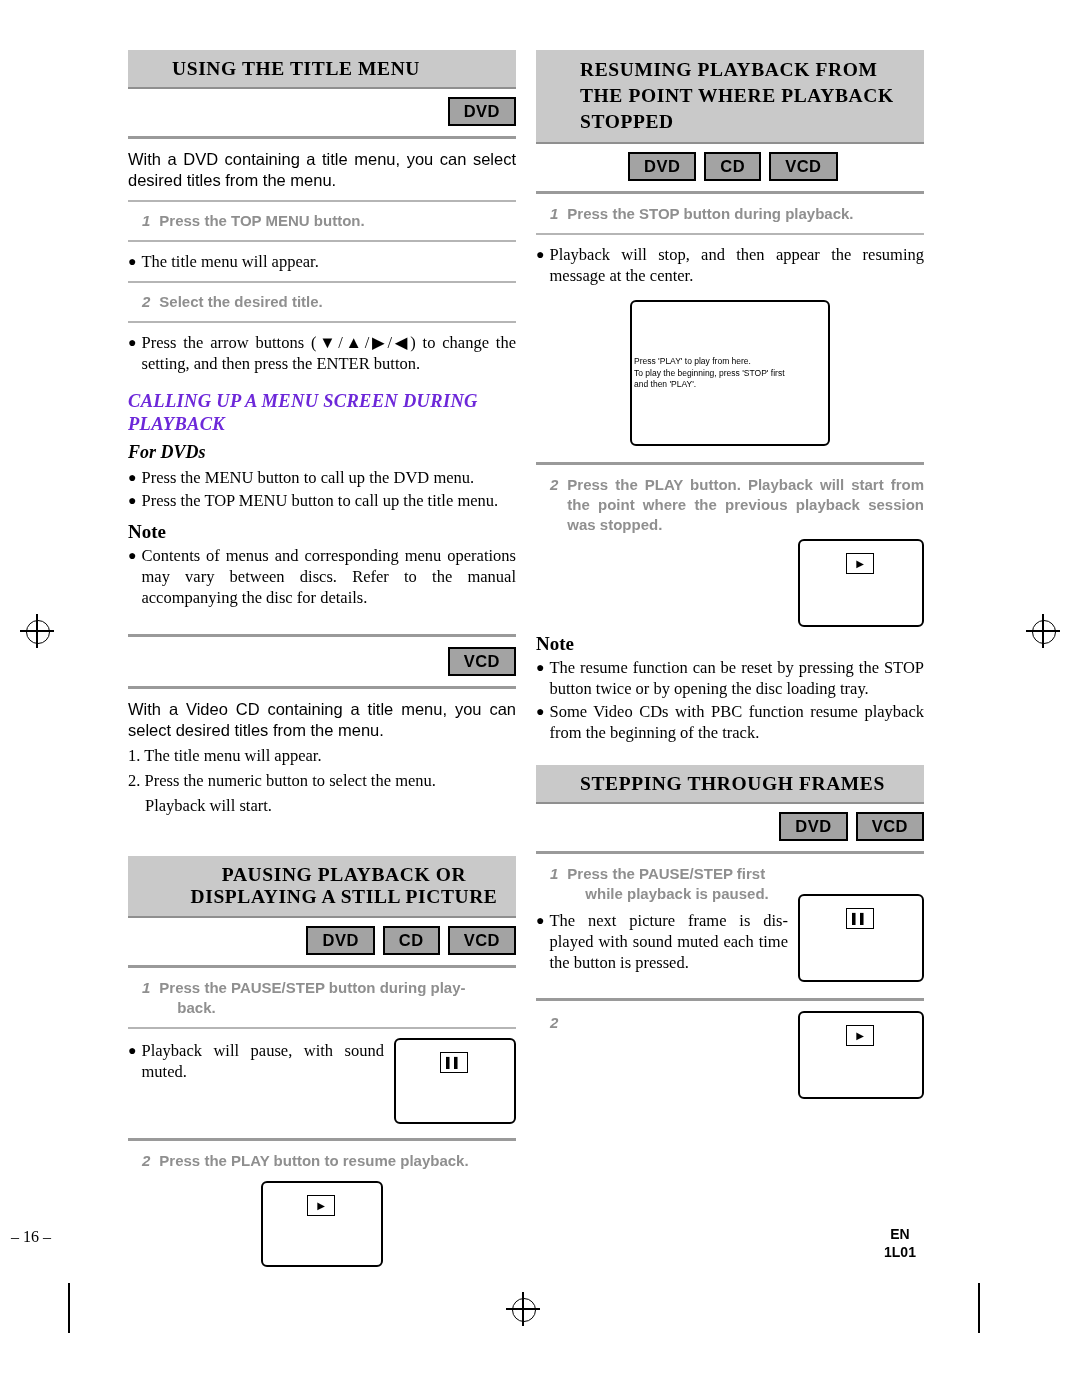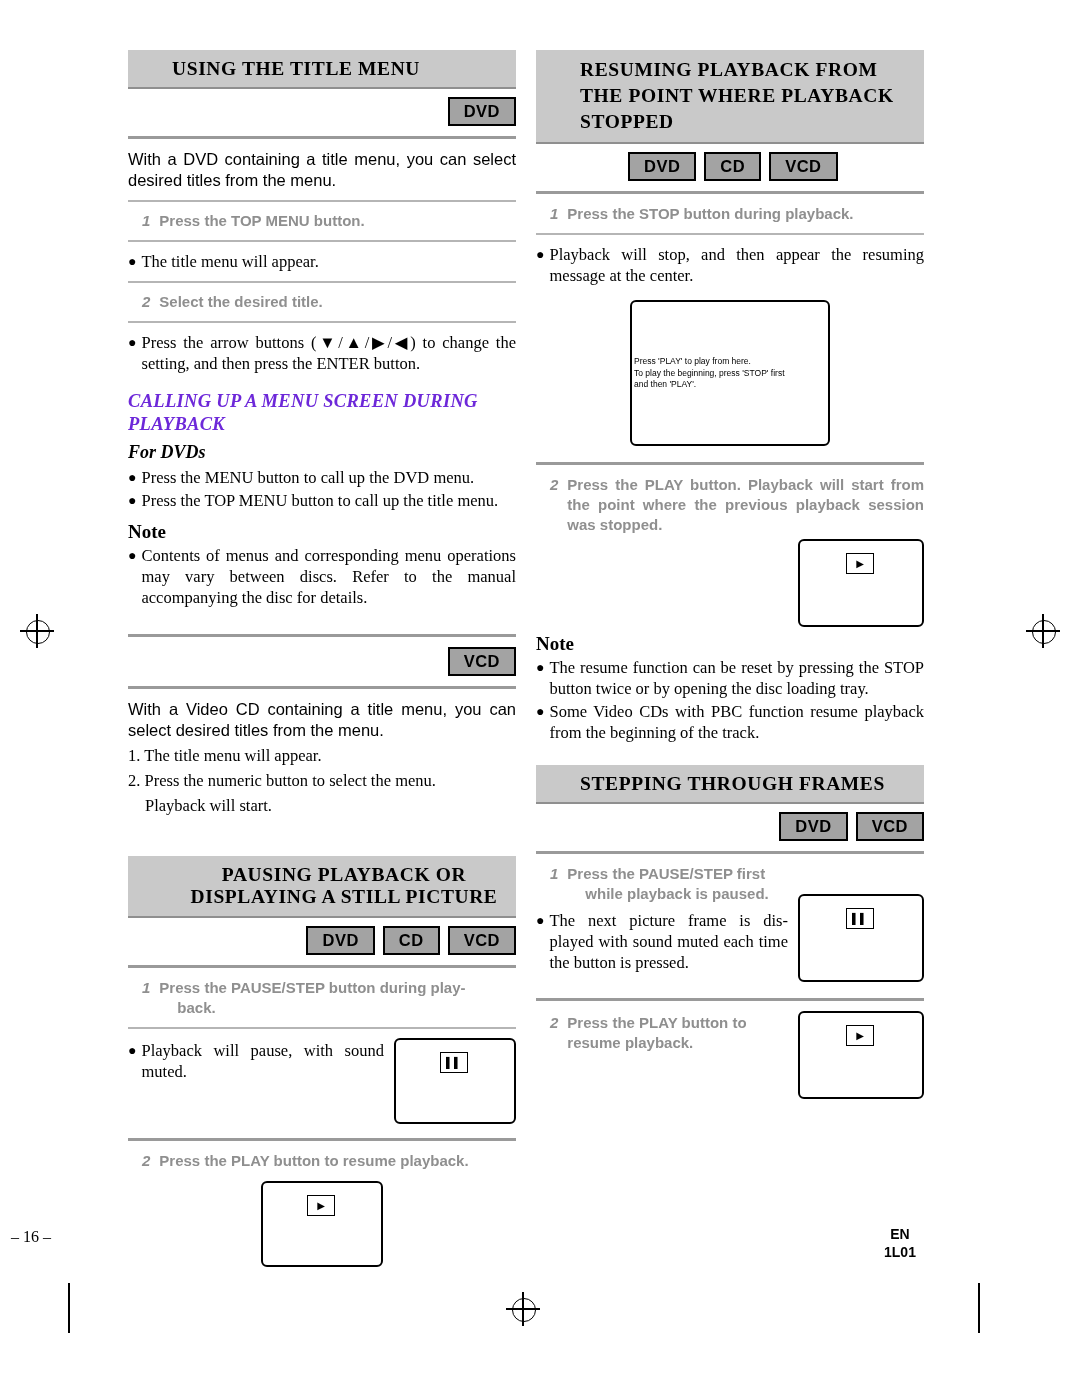--- a/index.html
+++ b/index.html
@@ -387,24 +387,20 @@
           <span style="letter-spacing:1px; font-size:10px;">▌▌</span>
         </div>
       </div>
     </div>
 
     <hr class="hr-thick" style="margin-top:16px;">
 
     <div class="row-flex">
       <div class="step" style="flex:1 1 auto;">
         <span class="num">2</span>
-        <span class="txt">
-          <span>Press the PLAY button to</span><br>
-          <span>resume playback.</span>
-        </span>
       </div>
       <div class="screen" style="flex:0 0 auto; width:122px; height:84px;">
         <div class="icon" style="left:46px; top:12px;">
           <span style="font-size:10px;">▶</span>
         </div>
       </div>
     </div>
 
   </div>
 

